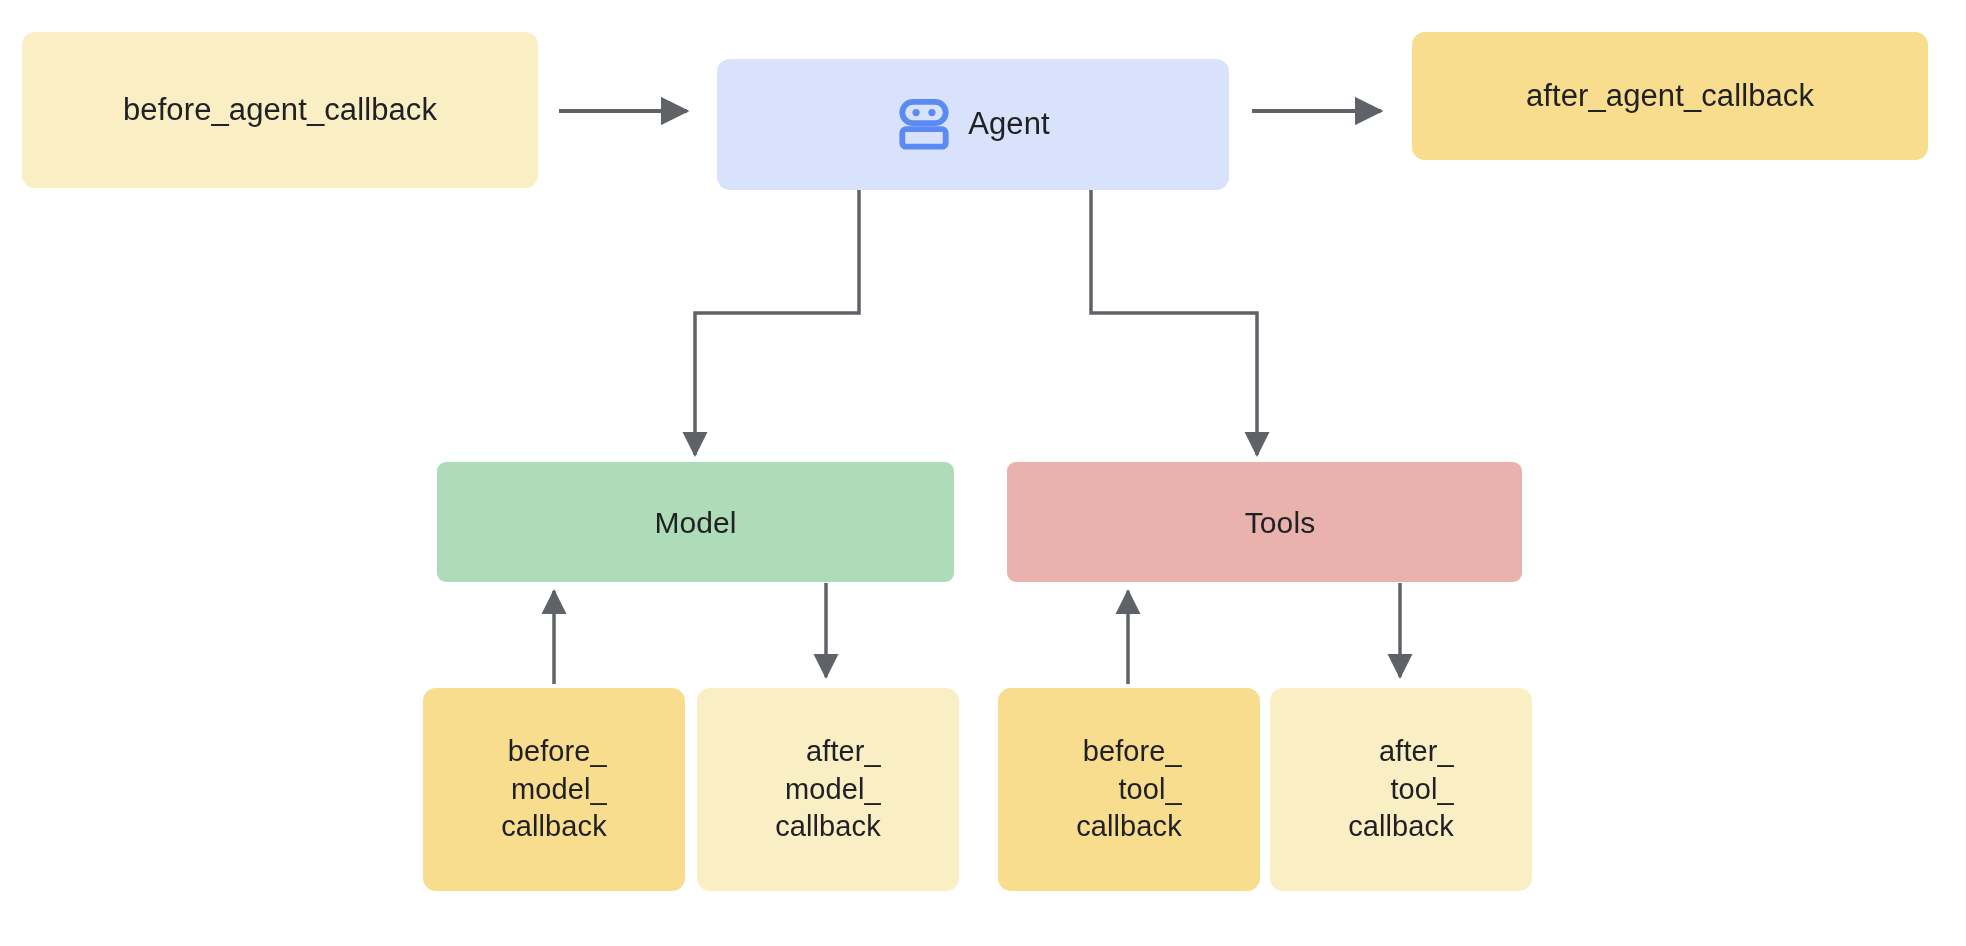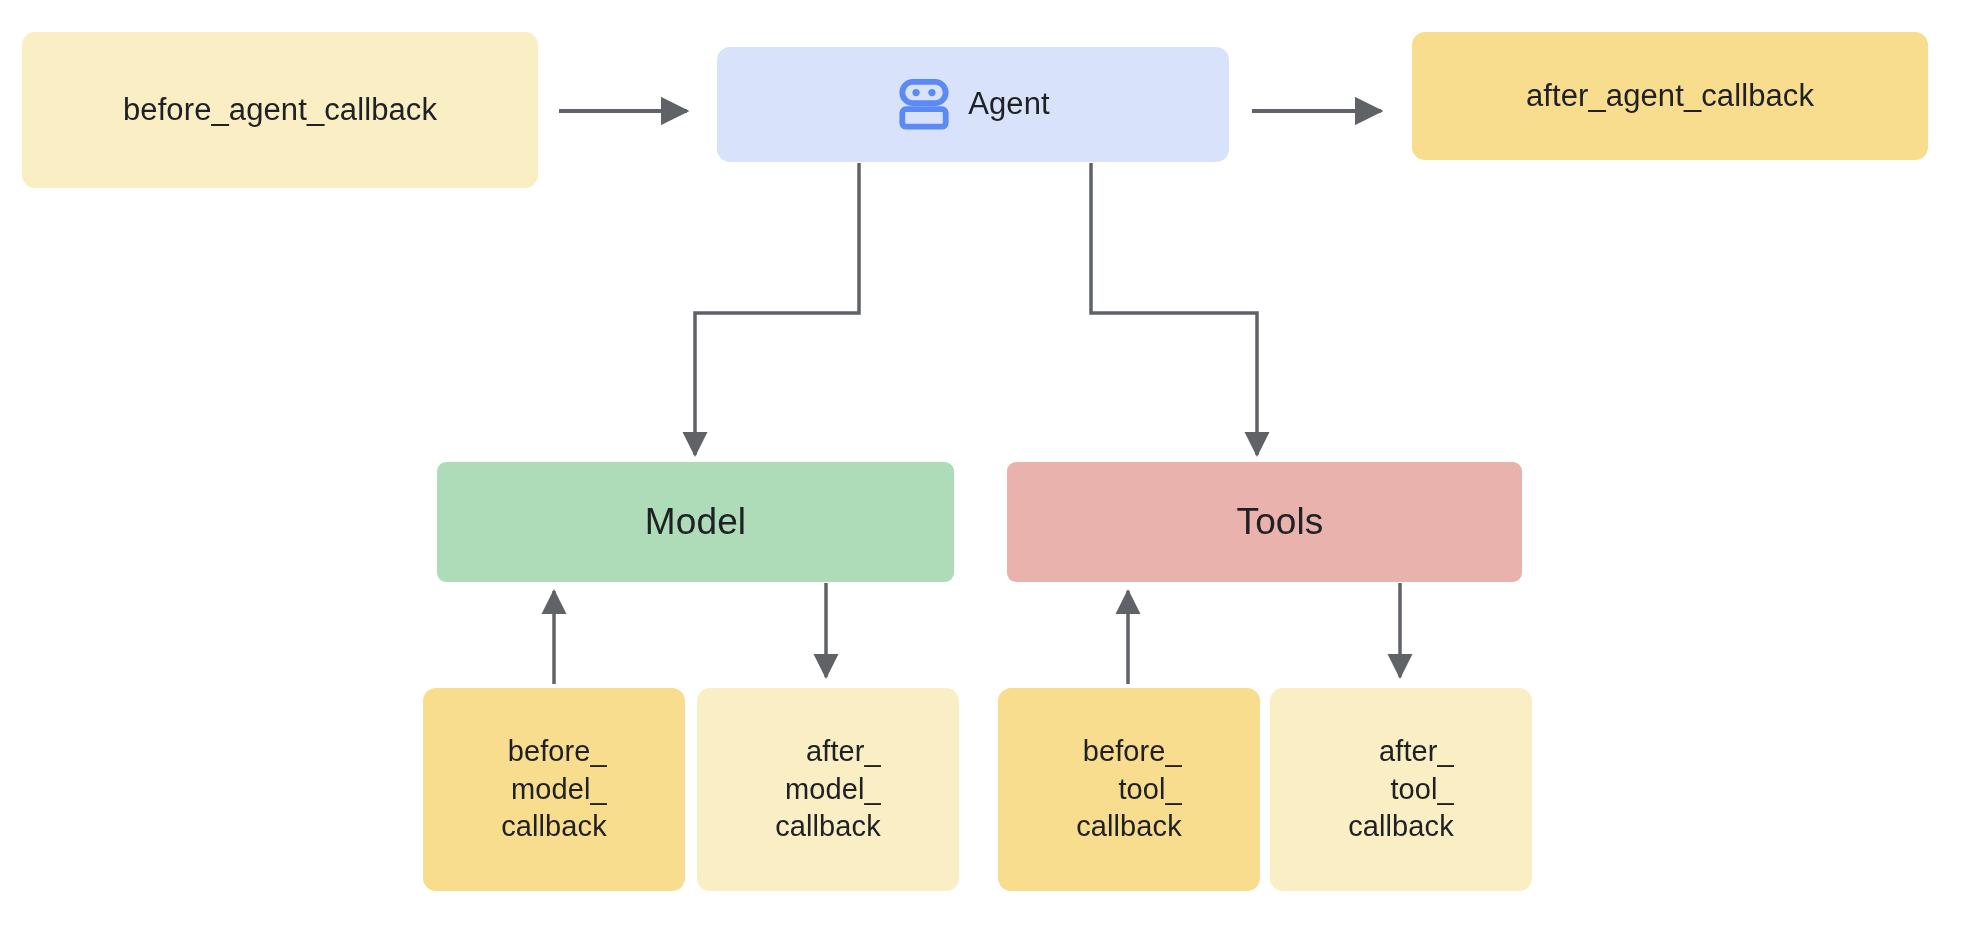--- a/index.html
+++ b/index.html
@@ -31,26 +31,26 @@
     box-sizing: border-box;
     display: flex;
     align-items: center;
     justify-content: center;
     color: #202124;
     text-align: center;
     line-height: 1.30;
     letter-spacing: 0.1px;
   }
   .node-lg   { font-size: 31px; }
-  .node-md   { font-size: 37px; }
+  .node-md   { font-size: 30px; }
   .node-sm   { font-size: 29px; }
 
   
   #n-before-agent { left: 22px;   top: 32px;  width: 516px; height: 156px; border-radius: 13px; }
-  #n-agent        { left: 717px;  top: 47px;  width: 512px; height: 115px; border-radius: 13px; }
+  #n-agent        { left: 717px;  top: 59px;  width: 512px; height: 131px; border-radius: 13px; }
   #n-after-agent  { left: 1412px; top: 32px;  width: 516px; height: 128px; border-radius: 13px; }
   #n-model        { left: 437px;  top: 462px; width: 517px; height: 120px; border-radius: 9px;  }
   #n-tools        { left: 1007px; top: 462px; width: 515px; height: 120px; border-radius: 9px; padding-left: 31px;  }
   #n-before-model { left: 423px;  top: 688px; width: 262px; height: 203px; border-radius: 13px; }
   #n-after-model  { left: 697px;  top: 688px; width: 262px; height: 203px; border-radius: 13px; }
   #n-before-tool  { left: 998px;  top: 688px; width: 262px; height: 203px; border-radius: 13px; }
   #n-after-tool   { left: 1270px; top: 688px; width: 262px; height: 203px; border-radius: 13px; }
 
   
   .fill-cream   { background: #faeec5; }

